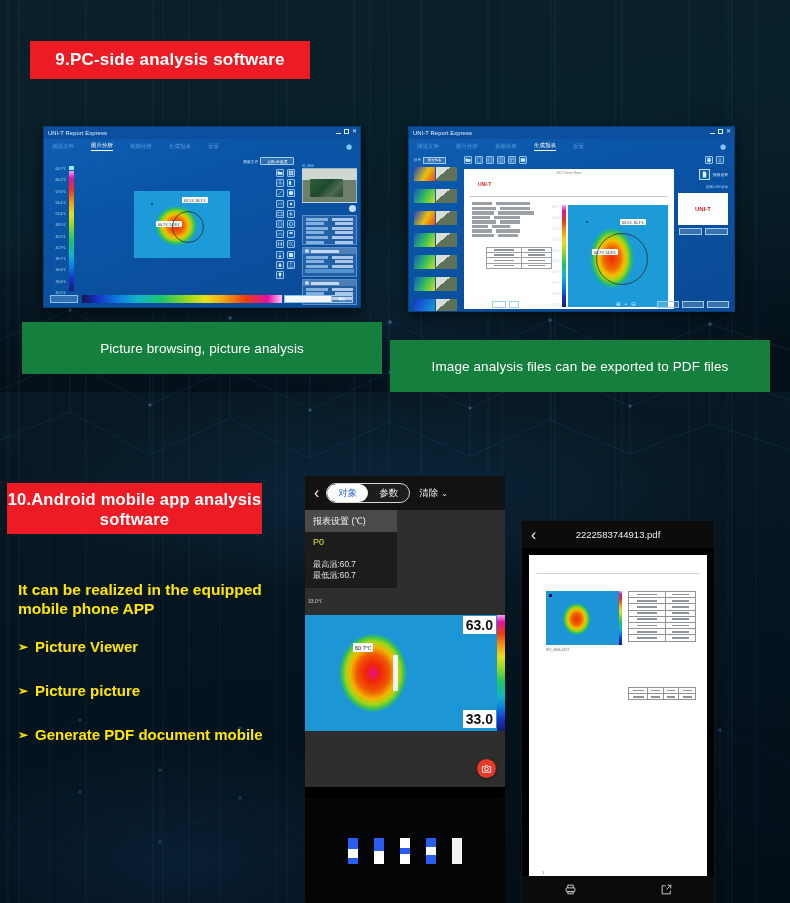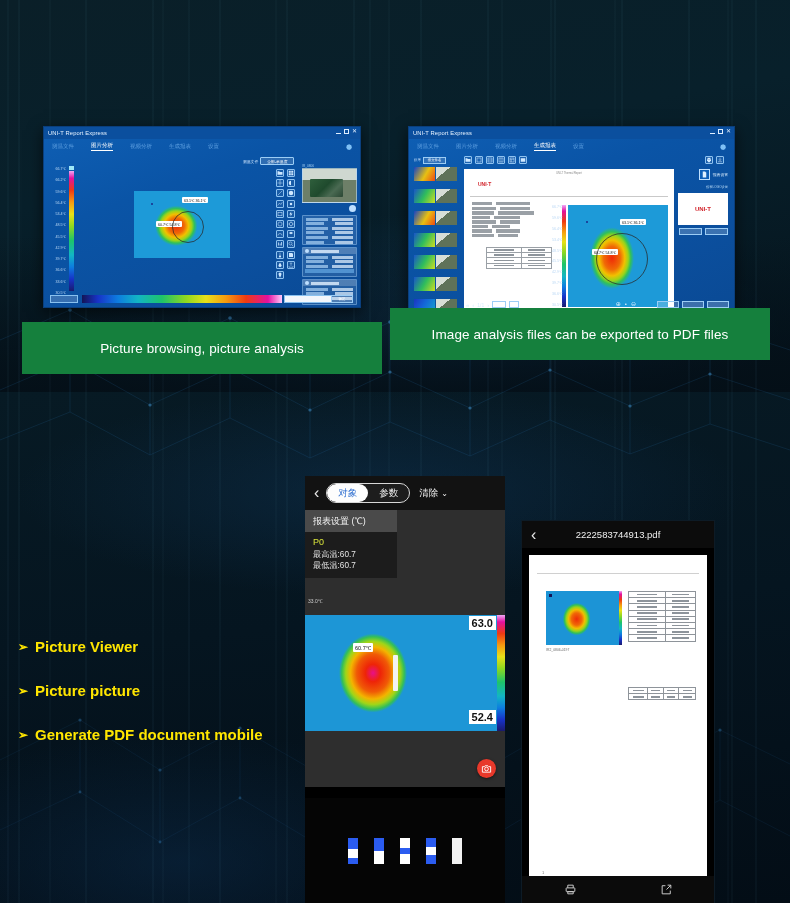--- a/index.html
+++ b/index.html
@@ -174,21 +174,21 @@
   .rp-tbl .td:last-child { border-right: none; }
   .rp-tbl .td i { display:block; margin: 1.2px auto 0; height: 1.6px; width: 60%; background: #8d949b; }
 
   
   .caption {
     position: absolute; background: #15803d; color: #fff;
     display: flex; align-items: center; justify-content: center;
     font-size: 13.5px; letter-spacing: .1px;
   }
   #cap-left  { left: 22px;  top: 322px; width: 360px; height: 52px; }
-  #cap-right { left: 390px; top: 308px; width: 380px; height: 52px; }
+  #cap-right { left: 390px; top: 340px; width: 380px; height: 52px; }
 
   
   .lead-text {
     position: absolute; left: 18px; top: 580px; width: 285px;
     color: #ffe600; font-size: 15.5px; font-weight: bold; line-height: 19px;
   }
   .bullet {
     position: absolute; left: 18px; color: #ffe600;
     font-size: 15px; font-weight: bold; display: flex; align-items: center; gap: 7px;
   }
@@ -220,39 +220,39 @@
   .clear-wrap { display: flex; align-items: center; gap: 3px; color: #f2f2f2; font-size: 9.5px; margin-left: 2px; }
   .chev-d { font-size: 8px; }
 
   .app-main { position: relative; height: 277px; background: #2e2e2e; }
   .obj-panel { position: absolute; left: 0; top: 0; width: 92px; }
   .obj-head {
     height: 22px; background: #4a4a4a; color: #f2f2f2; font-size: 9px;
     display: flex; align-items: center; padding-left: 8px;
   }
   .obj-body { background: #1c1c1c; padding: 5px 8px 7px; }
-  .obj-p0 { color: #d9e43a; font-size: 9px; margin-bottom: 2px; }
+  .obj-p0 { color: #d9e43a; font-size: 9px; margin-bottom: 12px; }
   .obj-row { color: #e4e4e4; font-size: 8.2px; line-height: 11px; }
 
   .thermal-big {
     position: absolute; left: 0; top: 105px; width: 200px; height: 116px;
     background:
       radial-gradient(ellipse 17% 34% at 34% 50%, #e8108a 0%, #ee2408 22%, #f05a06 48%, #f3b400 66%, #9fd618 80%, #33bf58 92%, #1d96d6 100%),
       radial-gradient(ellipse 46% 44% at 46% 50%, #55cf24 0%, #39c258 46%, #1a8ed6 82%),
       linear-gradient(130deg, #1438c4 0%, #1468da 42%, #1486e2 70%, #1046b6 100%);
   }
   .tb-tag {
     position: absolute; background: #fff; color: #111; font-size: 5.5px;
     padding: .5px 2px; border-radius: 1px; white-space: nowrap;
   }
   .tb-probe { position: absolute; width: 5px; height: 36px; background: #f3f3f3; border-radius: 1px; }
   .scale-big { position: absolute; right: 0; top: 105px; width: 8px; height: 116px; }
   .scale-top, .scale-bot {
     position: absolute; right: 9px; background: #fff; color: #111;
-    font-size: 11px; padding: 1px 3px; font-weight: bold;
+    font-size: 14px; padding: 1px 3px; font-weight: bold;
   }
   .fab {
     position: absolute; right: 9px; bottom: 9px; width: 19px; height: 19px;
     border-radius: 50%; background: #e8392b;
     display: flex; align-items: center; justify-content: center;
     box-shadow: 0 1px 3px rgba(0,0,0,.5);
   }
   .dots { position: absolute; left: 0; right: 0; display: flex; justify-content: center; gap: 7px; }
   .dots i { width: 3px; height: 3px; border-radius: 50%; background: #6a6a6a; display:block; }
   .dots i.on { background: #ffffff; }
@@ -355,20 +355,23 @@
         <circle cx="720" cy="30" r="1.6"></circle>
       <circle cx="80" cy="92" r="1.4"></circle>
         <circle cx="160" cy="142" r="1.4"></circle>
         <circle cx="240" cy="98" r="1.4"></circle>
       <circle cx="320" cy="146" r="1.4"></circle>
         <circle cx="400" cy="100" r="1.4"></circle>
         <circle cx="480" cy="144" r="1.4"></circle>
     </g>
   </svg>
 
+  <div class="banner" id="banner-9">
+    <span>9.PC-side analysis software</span>
+  </div>
 
   <div class="win" id="win-left">
     <div class="win-title">
       <span class="t-label">UNI-T Report Express</span>
       <span class="win-ctrl">
         <i class="cm"></i>
         <i class="cq"></i>
         <i class="cx">✕</i>
       </span>
     </div>
@@ -808,21 +811,25 @@
     </div>
   </div>
 
   <div class="caption" id="cap-left">
     <span>Picture browsing, picture analysis</span>
   </div>
   <div class="caption" id="cap-right">
     <span>Image analysis files can be exported to PDF files</span>
   </div>
 
-
+  <div class="banner" id="banner-10">
+    <span>10.Android mobile app analysis software</span>
+  </div>
+
+  <div class="lead-text">It can be realized in the equipped mobile phone APP</div>
 
   <div class="bullet" id="b1">
     <span class="arrow">➢</span>
     <span>Picture Viewer</span>
   </div>
   <div class="bullet" id="b2">
     <span class="arrow">➢</span>
     <span>Picture picture</span>
   </div>
   <div class="bullet" id="b3">
@@ -852,21 +859,21 @@
           <div class="obj-row">最低温:60.7</div>
         </div>
       </div>
 
       <div class="thermal-big">
         <span class="tb-tag" style="left:48px;top:28px;">60.7℃</span>
         <span class="tb-probe" style="left:88px;top:40px;"></span>
       </div>
       <div class="ramp-v scale-big"></div>
       <span class="scale-top" style="top:106px;">63.0</span>
-      <span class="scale-bot" style="top:200px;">52.4</span>
+      <span class="scale-bot" style="top:200px;">33.0</span>
       <span style="position:absolute;left:3px;top:88px;color:#cfcfcf;font-size:5px;">33.0℃</span>
 
       <div class="fab">
         <svg viewBox="0 0 24 24" width="11" height="11" fill="none" stroke="#fff" stroke-width="2">
           <circle cx="12" cy="13" r="4"></circle>
             <path d="M3 8h4l2-2h6l2 2h4v12H3z"></path>
         </svg>
       </div>
     </div>
 

